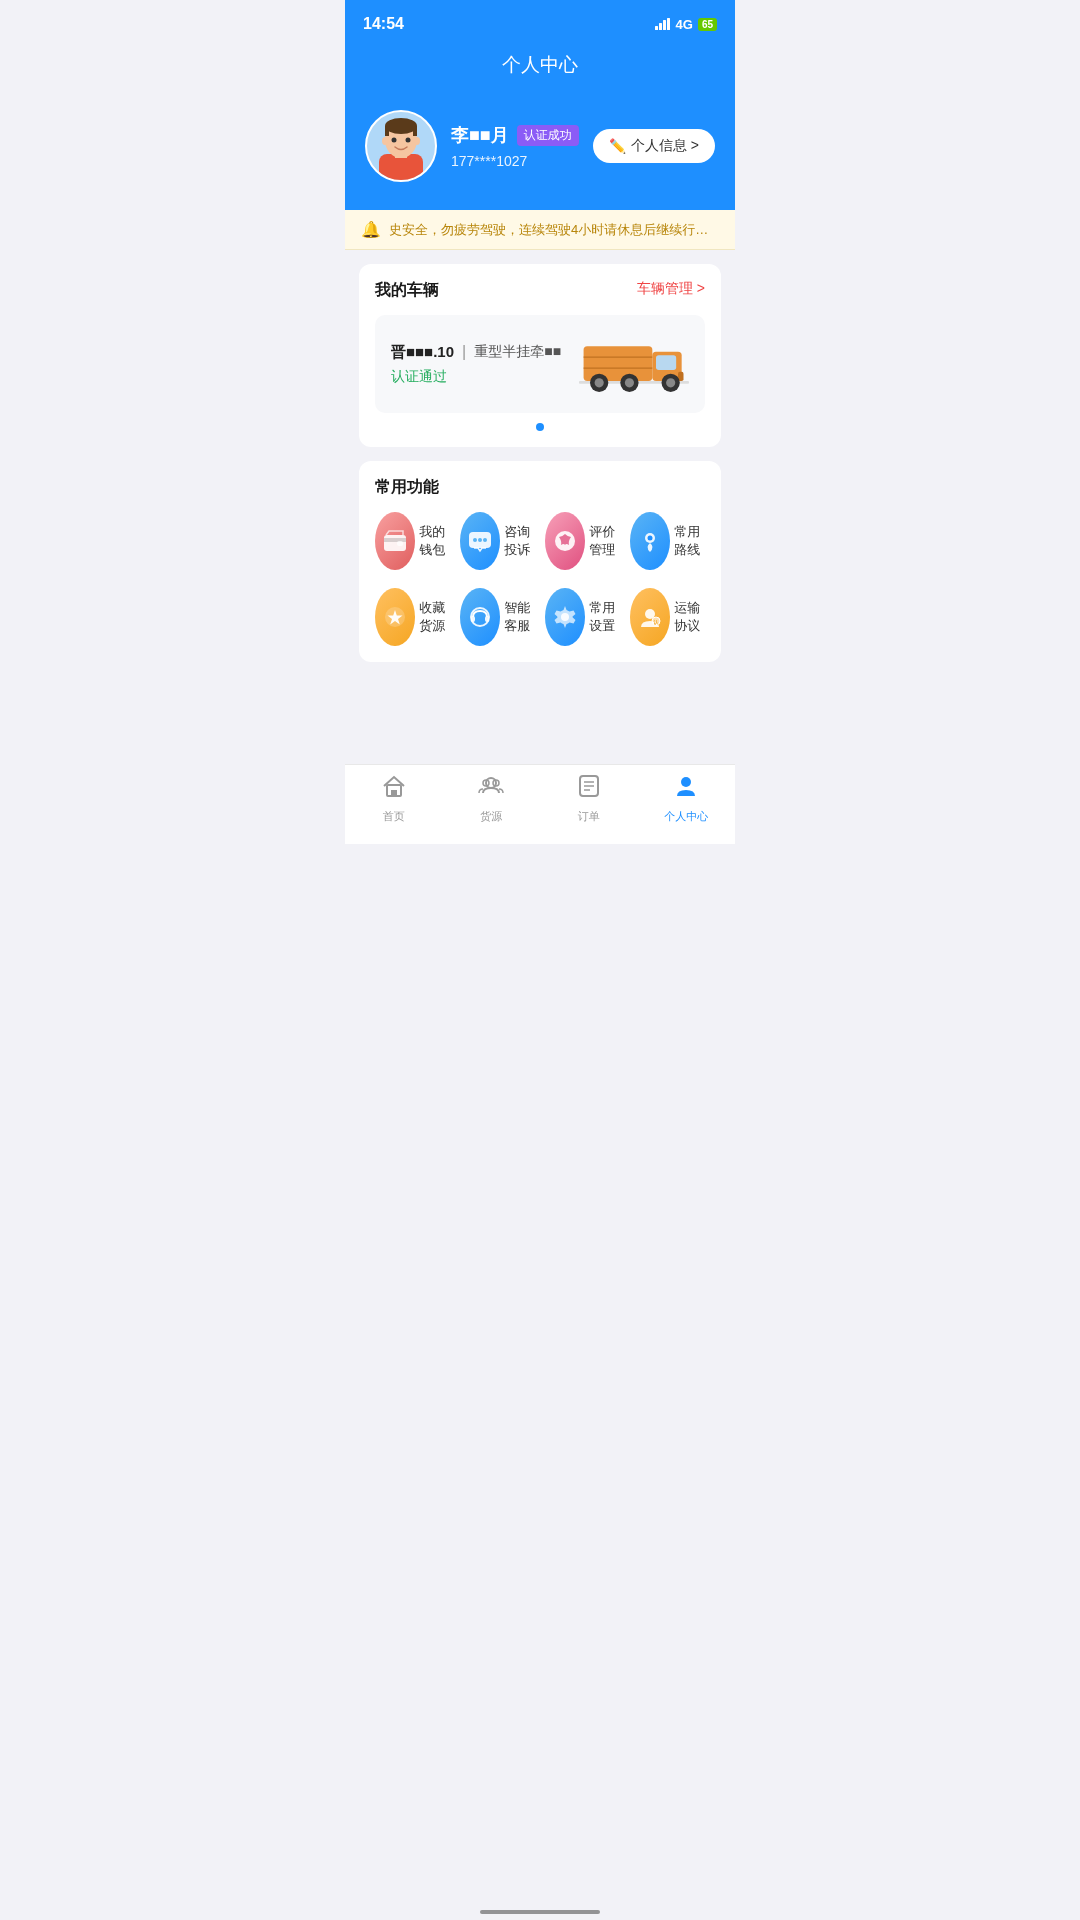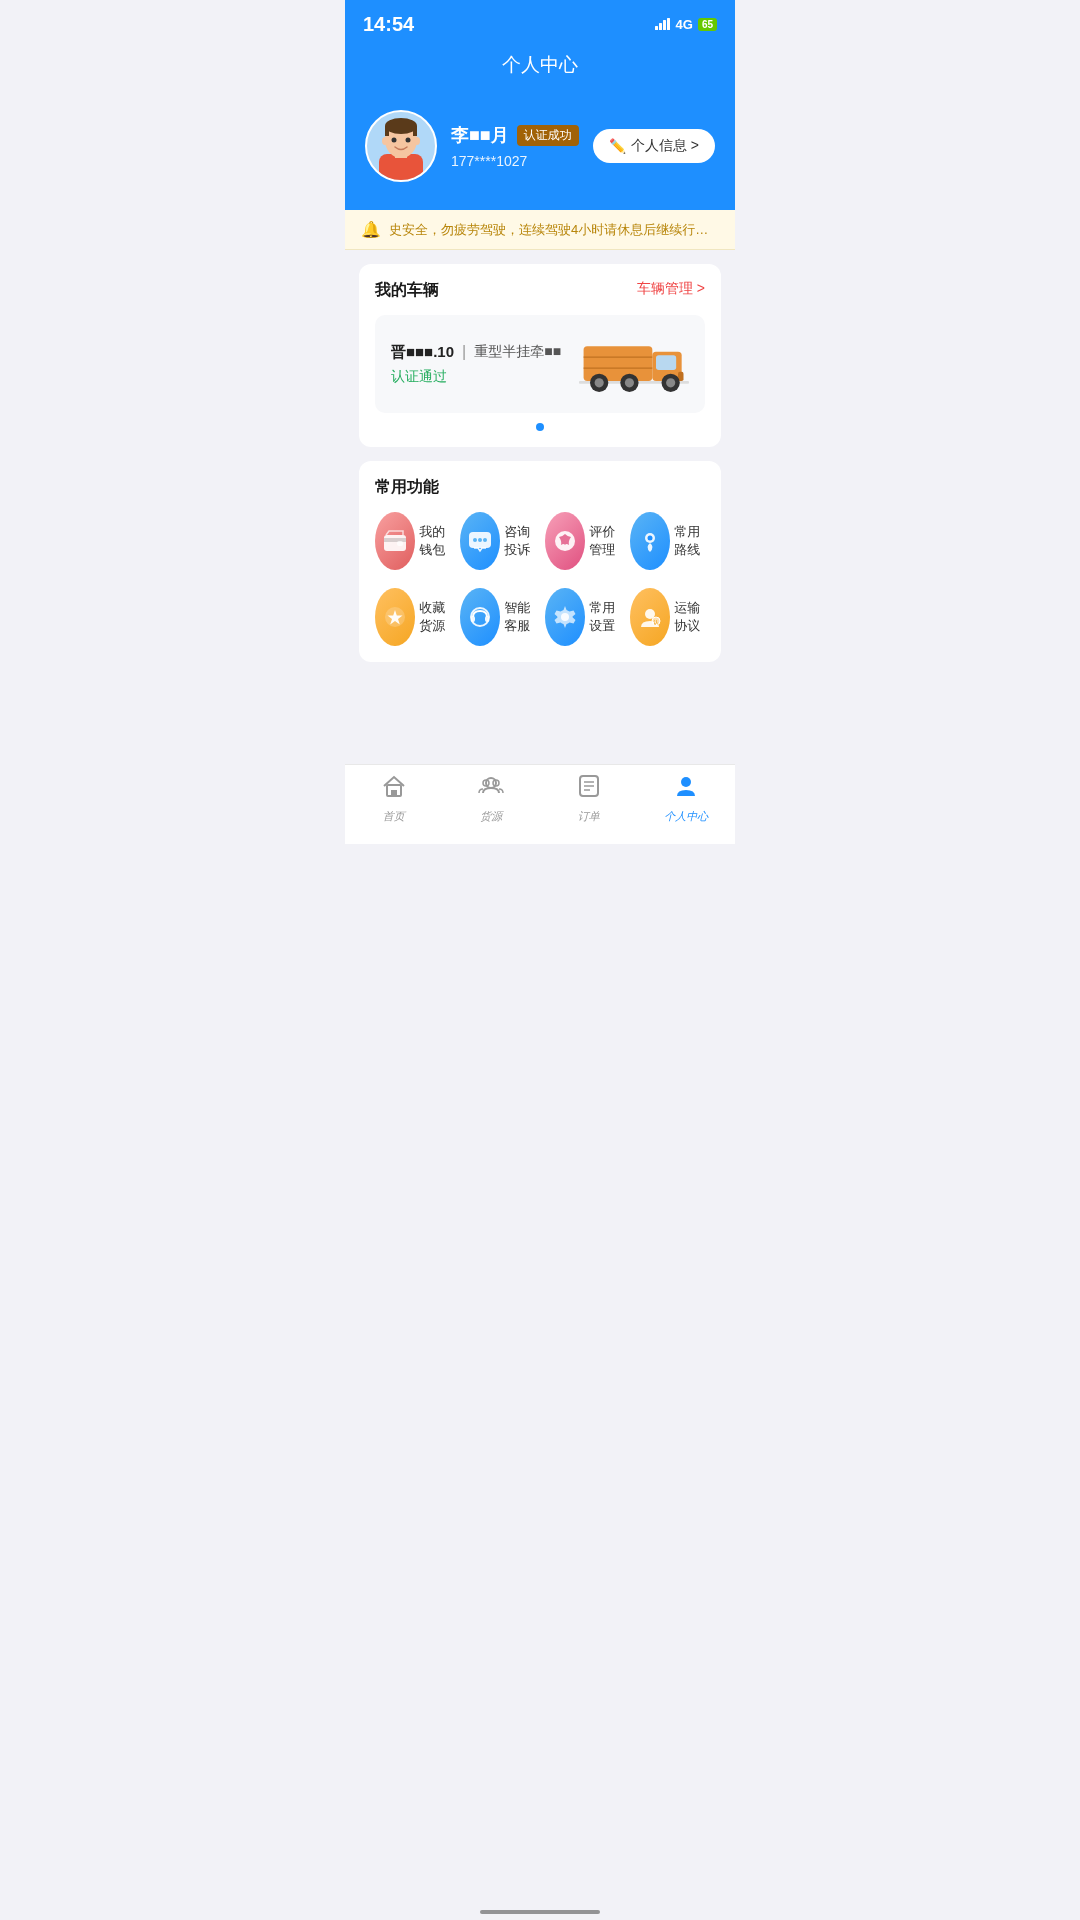--- a/index.html
+++ b/index.html
@@ -19,21 +19,21 @@
     
     .status-bar {
       background: #1e8fff;
       display: flex;
       justify-content: space-between;
       align-items: center;
       padding: 10px 18px 6px;
       height: 44px;
     }
     .status-time {
-      font-size: 20px;
+      font-size: 16px;
       font-weight: 600;
       color: #fff;
     }
     .status-icons {
       display: flex;
       align-items: center;
       gap: 5px;
       color: #fff;
       font-size: 13px;
     }
@@ -95,21 +95,21 @@
       display: flex;
       align-items: center;
       gap: 8px;
     }
     .profile-name {
       color: #fff;
       font-size: 18px;
       font-weight: 600;
     }
     .cert-badge {
-      background: #a16207;
+      background: #8b5cf6;
       color: #fff;
       font-size: 12px;
       padding: 2px 7px;
       border-radius: 4px;
       font-weight: 500;
     }
     .profile-phone {
       color: rgba(255,255,255,0.9);
       font-size: 14px;
     }
@@ -281,21 +281,20 @@
     .nav-icon {
       font-size: 24px;
       color: #999;
     }
     .nav-icon.active {
       color: #1e8fff;
     }
     .nav-label {
       font-size: 11px;
       color: #999;
-      font-style: italic;
     }
     .nav-label.active {
       color: #1e8fff;
     }
 
     
     .home-indicator {
       position: fixed;
       bottom: 6px;
       left: 50%;

